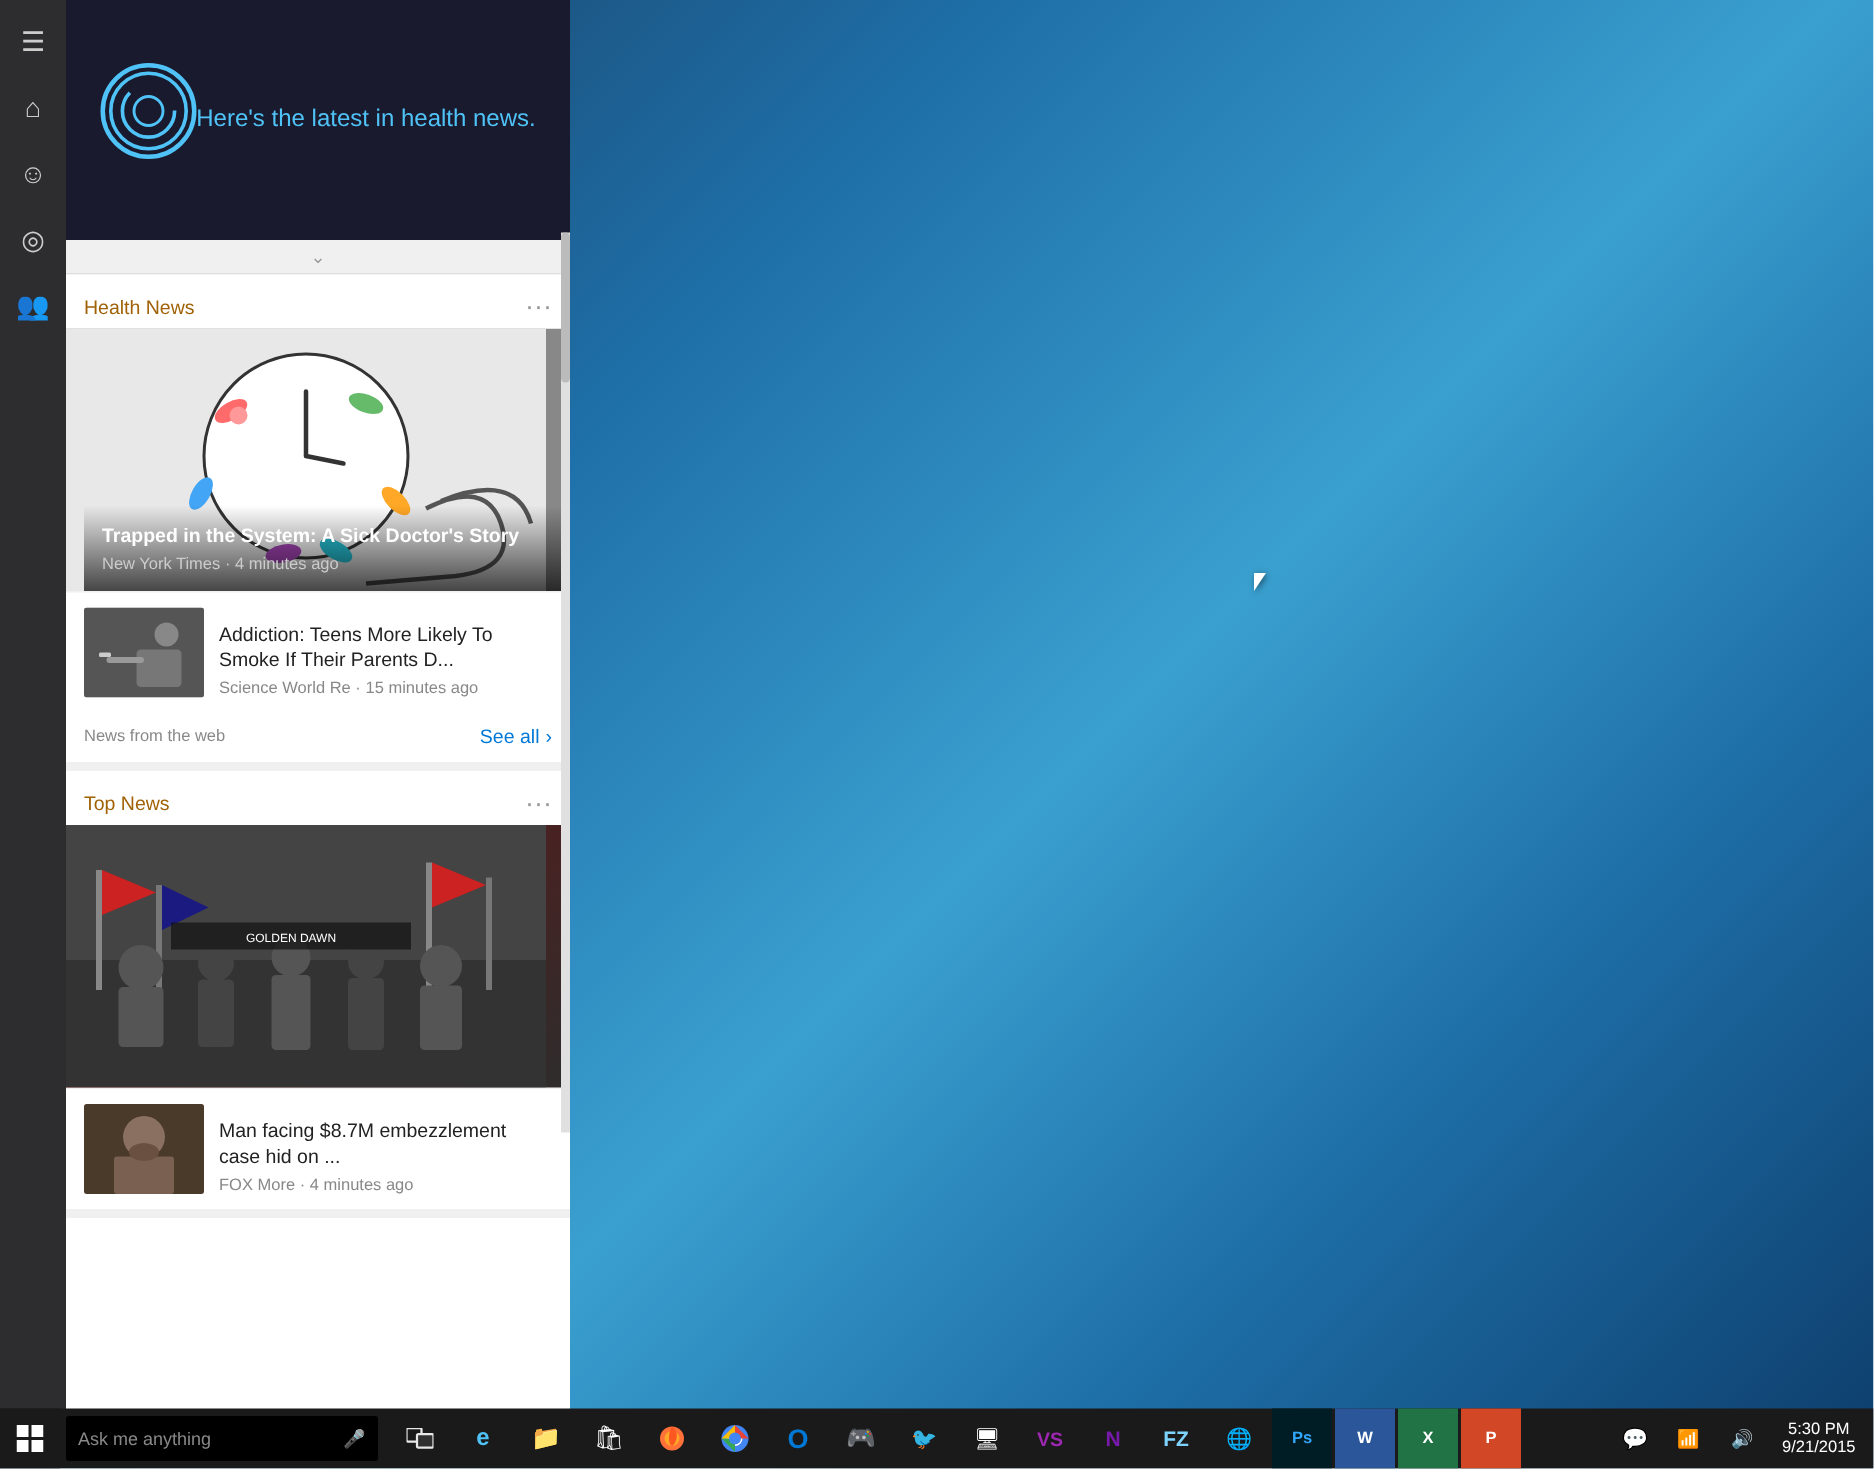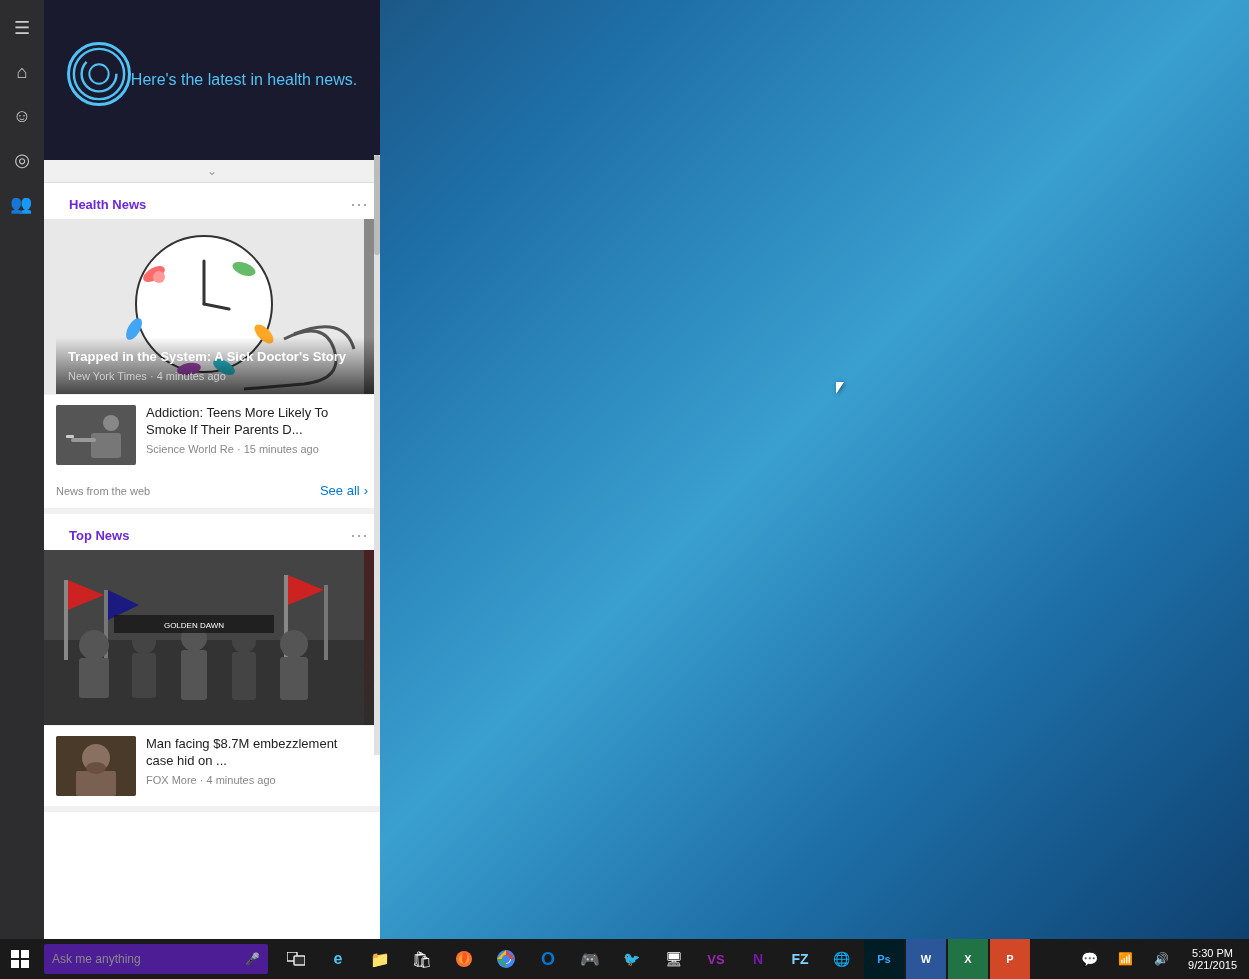--- a/index.html
+++ b/index.html
@@ -35,24 +35,24 @@
       background: #1a1a1a;
       display: flex; align-items: center; justify-content: center;
       cursor: pointer;
       color: white;
       font-size: 16px;
     }
 
     .taskbar-search {
       display: flex;
       align-items: center;
-      background: #4c1d95;
+      background: #000000;
       border-radius: 2px;
       height: 30px;
-      width: 224px;
+      width: 208px;
       margin-left: 4px;
       padding: 0 8px;
       color: #aaa;
       font-size: 12px;
     }
 
     .taskbar-search-mic {
       margin-left: auto;
       color: #00b4ff;
     }
@@ -176,23 +176,22 @@
 
     .section-header {
       display: flex;
       align-items: center;
       padding: 12px 12px 6px;
       justify-content: space-between;
     }
 
     .section-title {
       font-size: 13px;
-      color: #6d28d9;
-      font-weight: 700;
-      margin-left: 13px;
+      color: #a16207;
+      font-weight: 400;
     }
 
     .section-more {
       color: #999;
       font-size: 18px;
       cursor: pointer;
       line-height: 1;
     }
 
     
@@ -233,20 +232,21 @@
       font-size: 11px;
     }
 
     
     .article-item {
       display: flex;
       padding: 10px 12px;
       border-top: 1px solid #f0f0f0;
       cursor: pointer;
       gap: 10px;
+      align-items: flex-end;
     }
 
     .article-thumb {
       width: 80px;
       height: 60px;
       flex-shrink: 0;
       border-radius: 2px;
       overflow: hidden;
       background: #bbb;
     }

